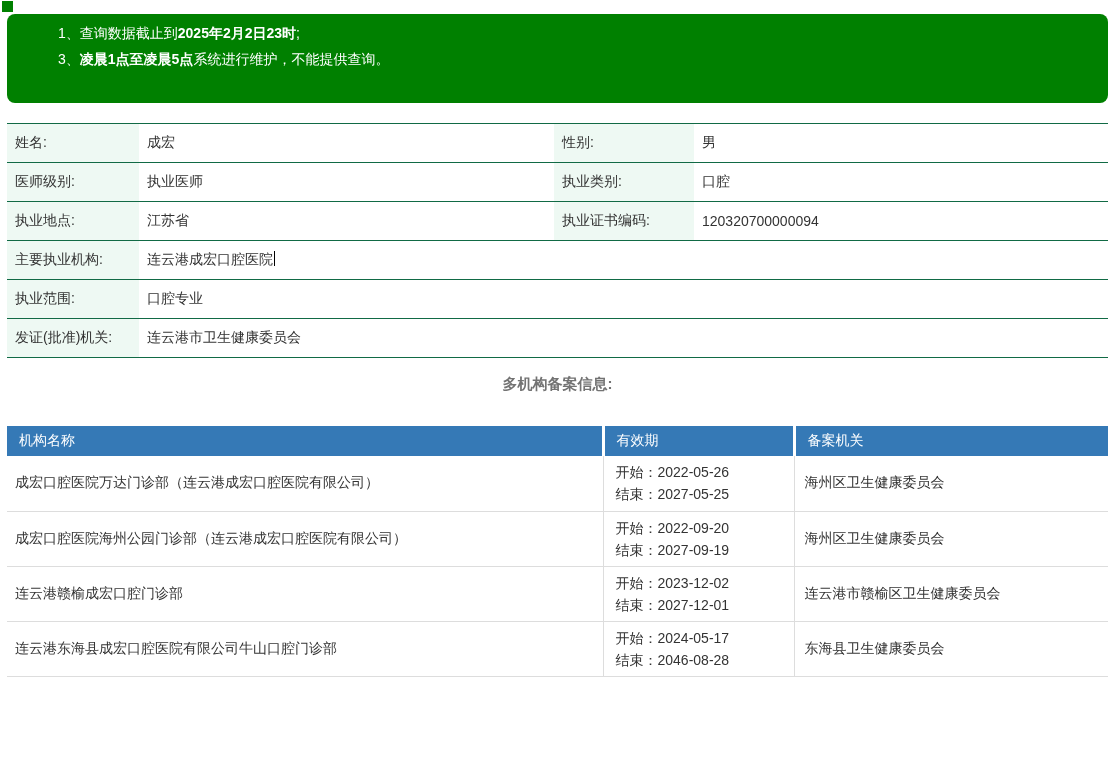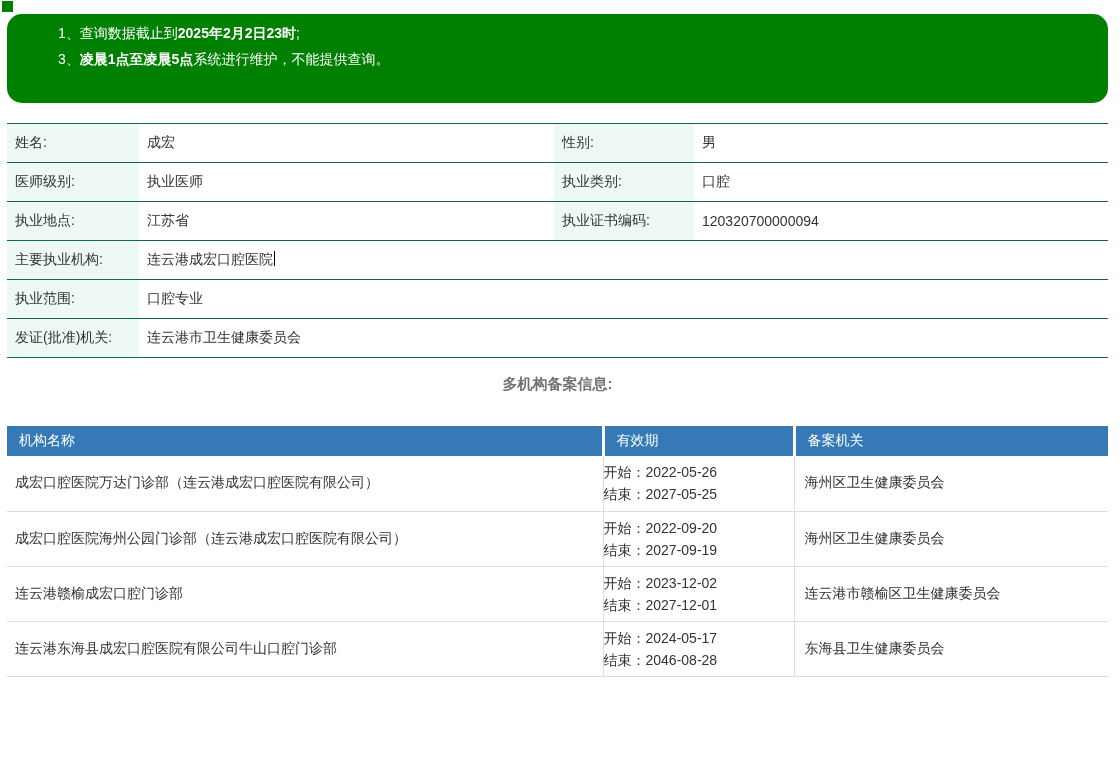--- a/index.html
+++ b/index.html
@@ -18,21 +18,21 @@
     font-family:"Liberation Sans","DejaVu Sans",sans-serif;
     color:var(--body-text);font-size:14px;
   }
   .corner-square{
     position:absolute;left:2px;top:1px;width:11px;height:11px;
     background:var(--banner-green);
   }
   .content{width:1101px;margin-left:7px;}
   .notice{
     margin-top:14px;height:89px;background:var(--banner-green);
-    border-radius:15px;color:#ffffff;padding:6px 20px 0 51px;
+    border-radius:8px;color:#ffffff;padding:6px 20px 0 51px;
     line-height:26px;
   }
   .notice b{font-weight:bold;}
   .info-table{
     margin-top:20px;width:100%;border-collapse:collapse;table-layout:fixed;
   }
   .info-table td{
     height:39px;padding:0 8px;border-top:1px solid var(--info-border-green);
     vertical-align:middle;
   }
@@ -56,21 +56,21 @@
   }
   .org-table th + th{border-left:3px solid #ffffff;}
   .org-table td{
     height:55px;border-bottom:1px solid var(--table-border-gray);
     vertical-align:middle;padding:0 10px;
   }
   .org-table td + td{border-left:1px solid var(--table-border-gray);}
   .org-table .col-name{width:596px;}
   .org-table .col-valid{width:191px;}
   .org-table td.org-name{padding-left:8px;}
-  .org-table td.validity{padding-left:0;line-height:22px;}
+  .org-table td.validity{padding-left:12px;line-height:22px;}
   .org-table td.authority{}
 </style>
 </head>
 <body>
 
 <div class="corner-square"></div>
 
 <div class="content">
 
   <div class="notice">

